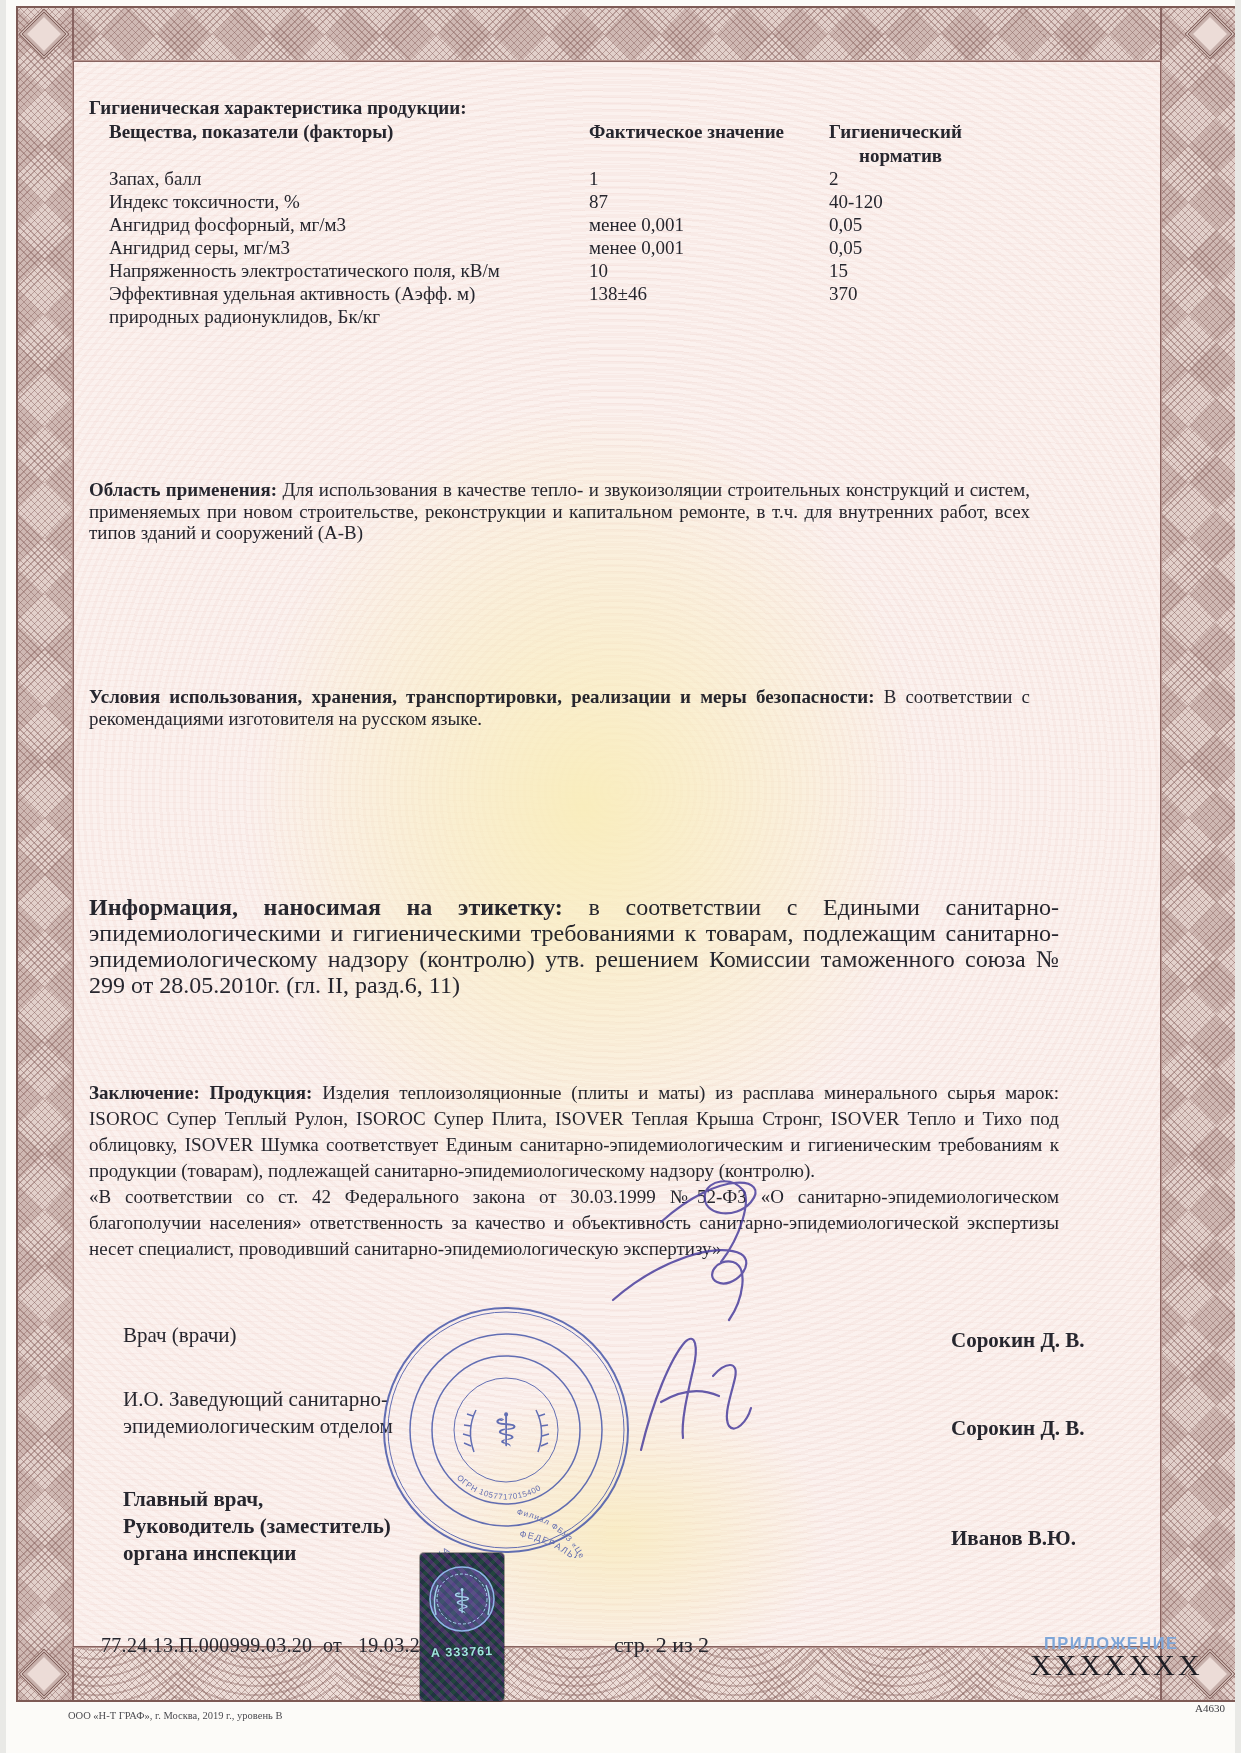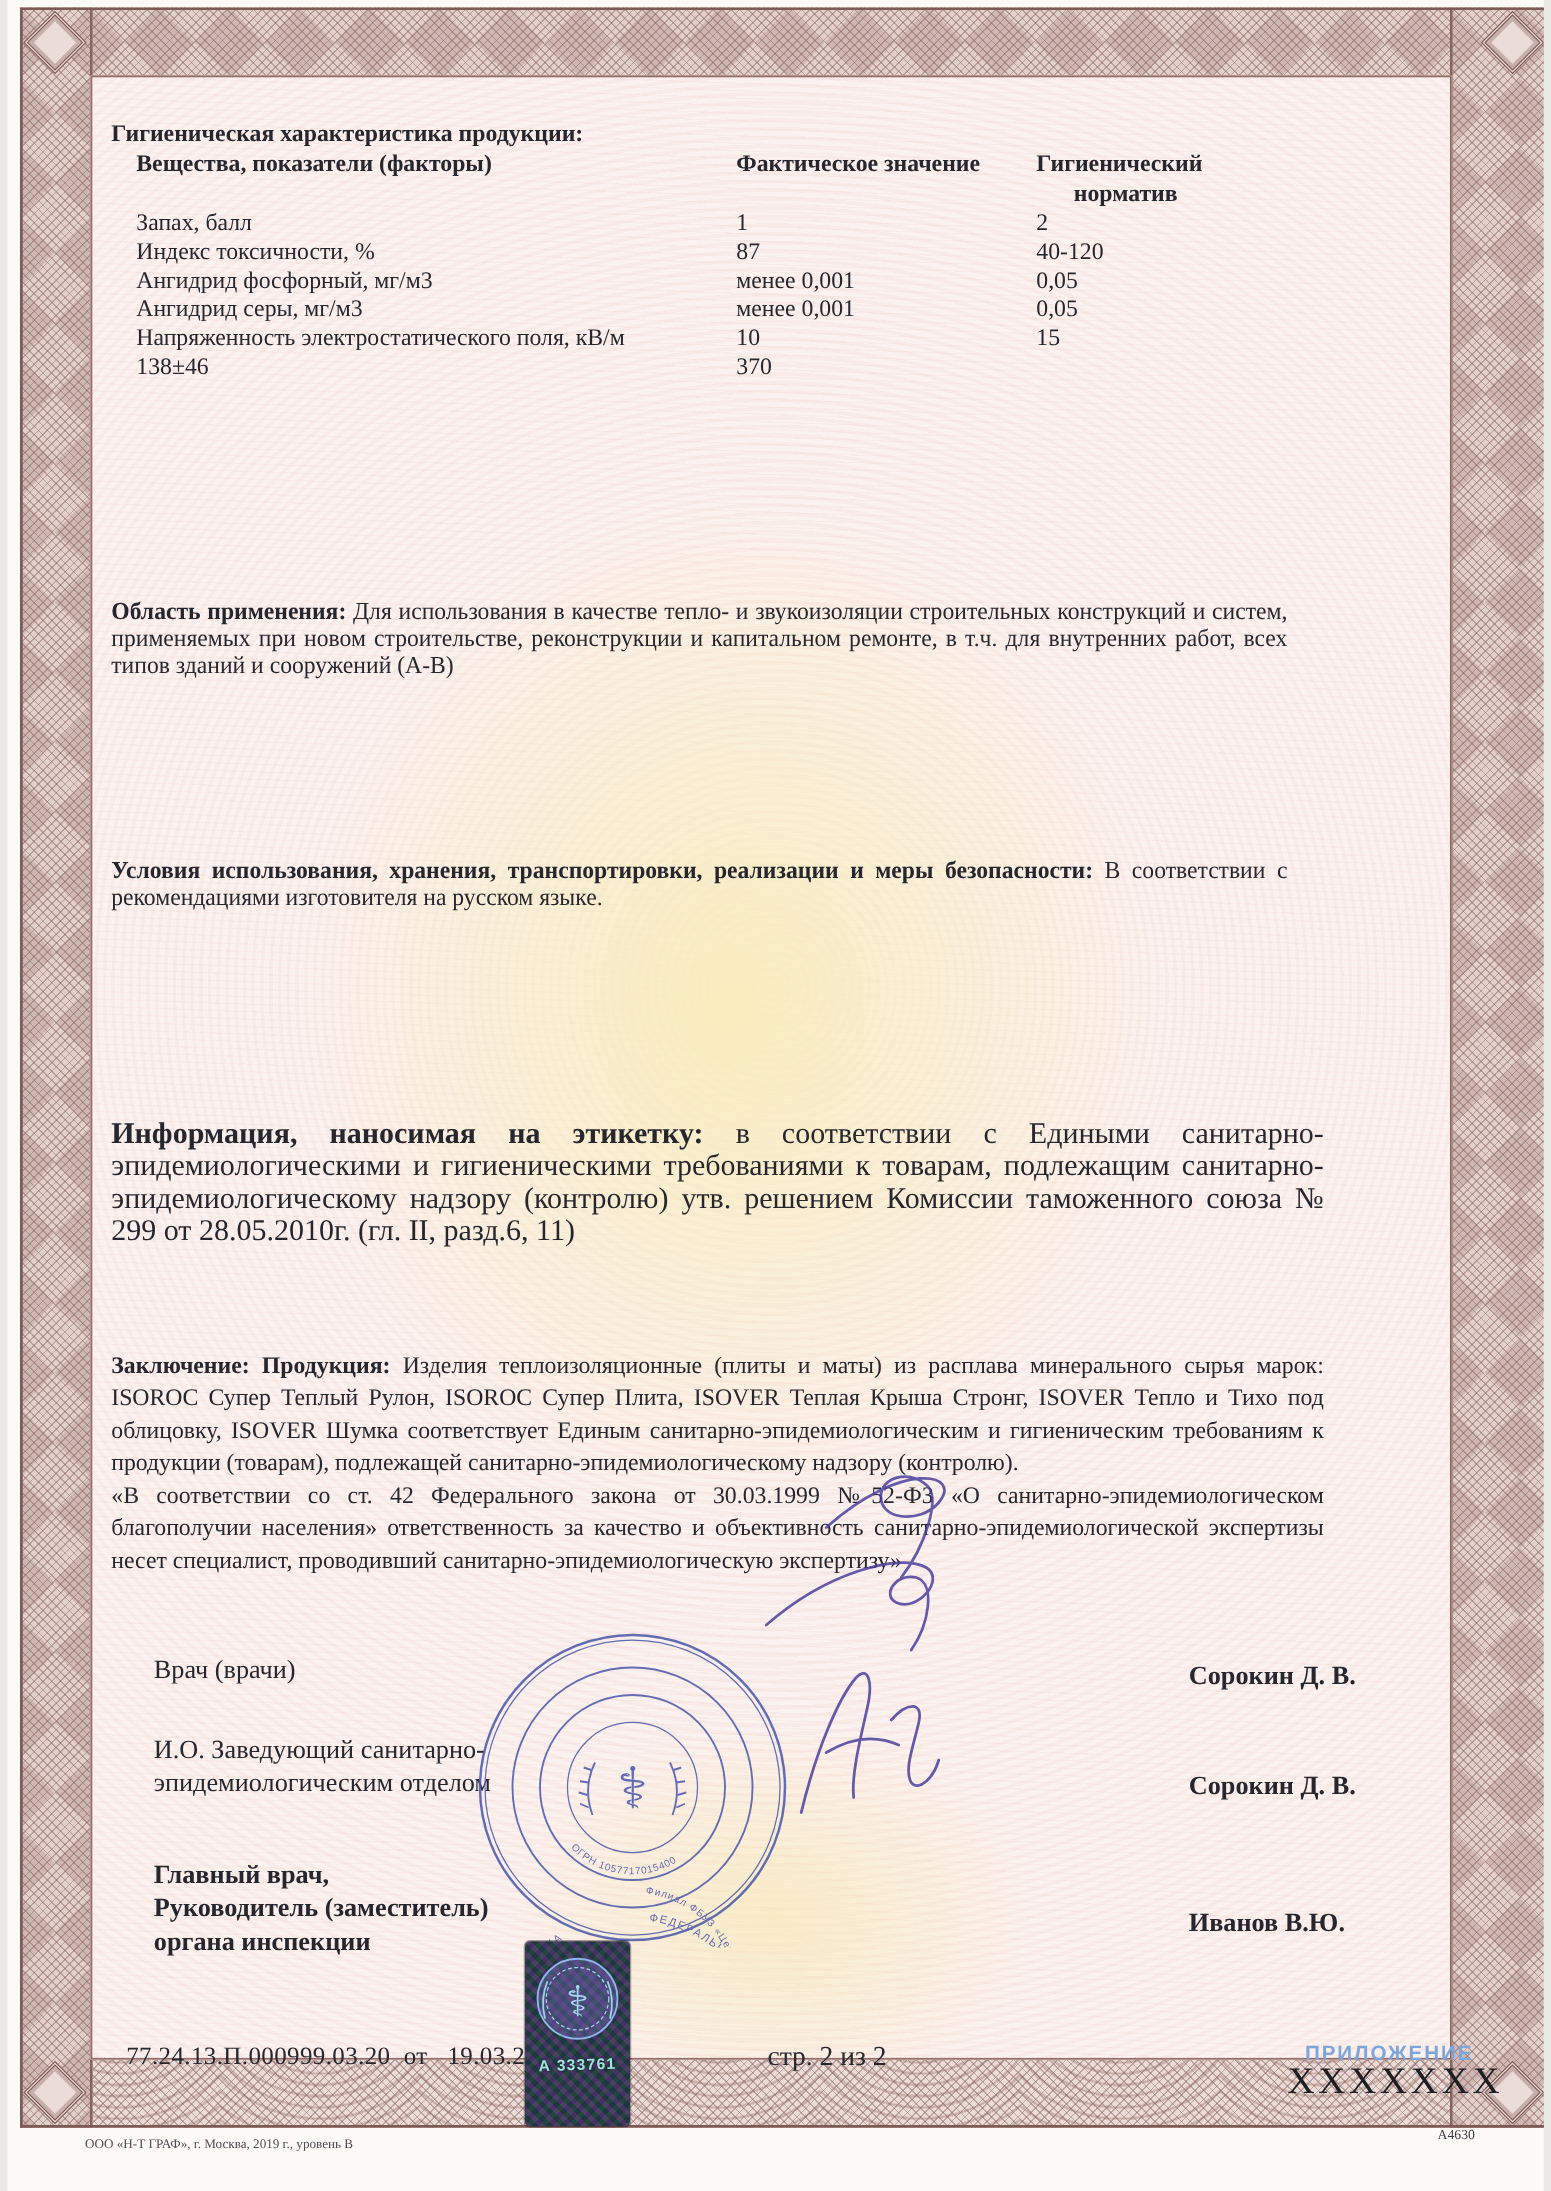--- a/index.html
+++ b/index.html
@@ -64,21 +64,21 @@
       #252c36;
     box-shadow:0 0 0 1px rgba(0,0,0,.35);
   }
   .holo-serial{position:absolute;left:4px;top:92px;width:76px;text-align:center;
     color:#9fe6df;font-family:"Liberation Sans",sans-serif;font-size:12.5px;font-weight:bold;
     letter-spacing:1px;transform:rotate(-2deg);text-shadow:0 0 2px rgba(0,0,0,.6);}
   .prilozh{color:#7fa6d8;font-family:"Liberation Sans",sans-serif;font-weight:bold;
     font-size:16.5px;letter-spacing:1.5px;z-index:7;}
   .xxx{font-size:30px;letter-spacing:3px;color:#1d1d24;z-index:7;font-weight:normal;}
   .footnote{font-size:10.5px;color:#4c4c50;}
-  .formcode{font-size:11px;color:#3c3c40;}
+  .formcode{font-size:11px;color:#3c3c40;margin-left:45px;}
   .certline{font-size:20px;letter-spacing:.3px;}
   .pageinfo{font-size:22px;}
 </style>
 </head>
 <body>
 
 <div class="page">
 
   <div class="band band-top"></div>
   <div class="band band-bottom"></div>
@@ -109,20 +109,22 @@
     <div class="cell">40-120</div>
     <div class="cell">Ангидрид фосфорный, мг/м3</div>
     <div class="cell">менее 0,001</div>
     <div class="cell">0,05</div>
     <div class="cell">Ангидрид серы, мг/м3</div>
     <div class="cell">менее 0,001</div>
     <div class="cell">0,05</div>
     <div class="cell">Напряженность электростатического поля, кВ/м</div>
     <div class="cell">10</div>
     <div class="cell">15</div>
+    <div class="cell">Эффективная удельная активность (Аэфф. м)
+природных радионуклидов, Бк/кг</div>
     <div class="cell">138±46</div>
     <div class="cell">370</div>
   </div>
 
   <div class="abs sect" style="left:83px;top:479px;width:970px;">
     <span class="lbl">Область применения:</span>
     <span>Для использования в качестве тепло- и звукоизоляции строительных конструкций и систем, применяемых при новом строительстве, реконструкции и капитальном ремонте, в т.ч. для внутренних работ, всех типов зданий и сооружений (А-В)</span>
   </div>
 
   <div class="abs sect" style="left:83px;top:686px;width:970px;">

